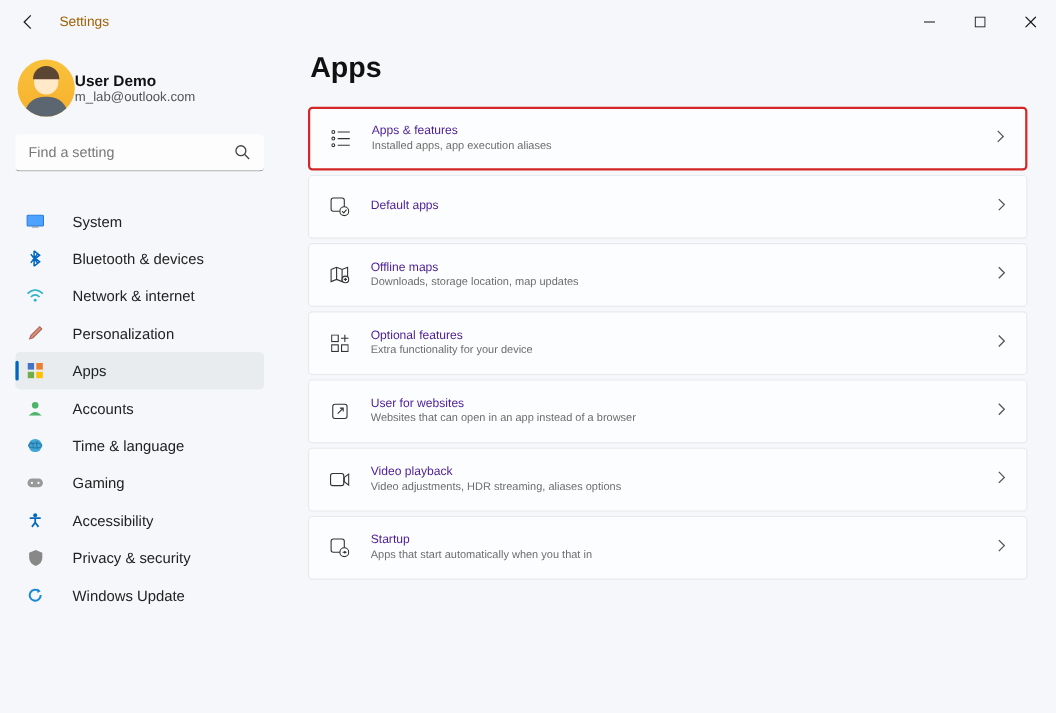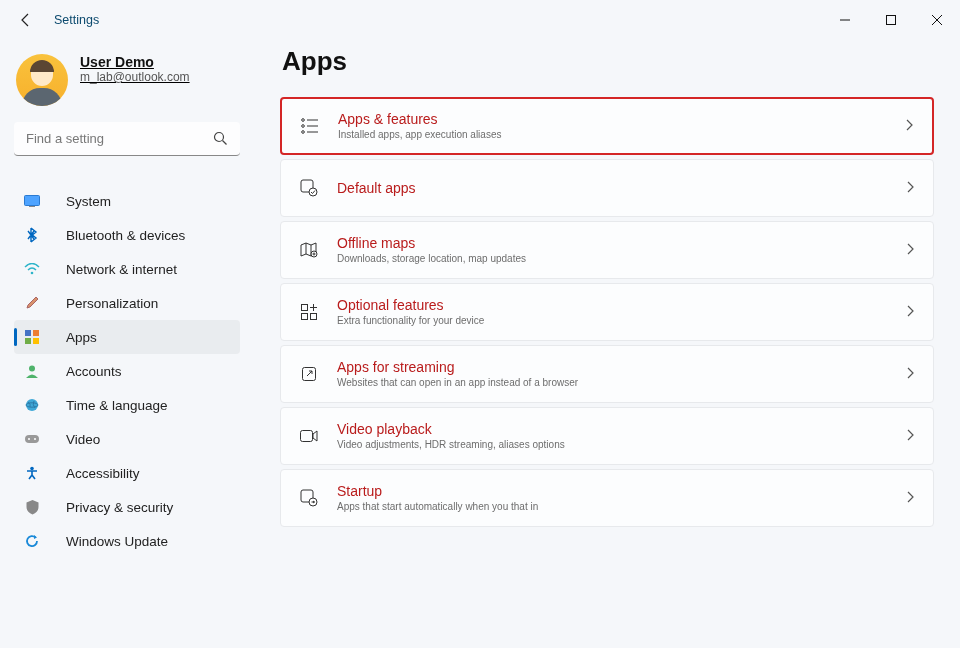--- a/index.html
+++ b/index.html
@@ -2,31 +2,31 @@
 <html><head>
 <meta charset="utf-8">
 <style>
   * { box-sizing: border-box; margin: 0; padding: 0; font-family: "Segoe UI", sans-serif; }
   body { width: 960px; height: 648px; background: #f5f7fa; overflow: hidden; position: relative; }
 
   
   .titlebar { height: 40px; display: flex; align-items: center; justify-content: space-between; padding: 0 0 0 16px; }
   .titlebar-left { display: flex; align-items: center; gap: 18px; }
   .back-btn { width: 20px; height: 20px; display: flex; align-items: center; justify-content: center; }
-  .title { font-size: 12.5px; color: #0c4a6e; }
+  .title { font-size: 12.5px; color: #a16207; }
   .win-ctrls { display: flex; }
   .win-btn { width: 46px; height: 32px; display: flex; align-items: center; justify-content: center; }
 
   
   .wrap { display: flex; height: calc(100% - 40px); }
   .sidebar { width: 250px; padding: 10px 10px 0 14px; }
   .main { flex: 1; padding: 6px 26px 0 30px; }
 
   
-  .profile { display: flex; align-items: flex-start; gap: 12px; margin: 4px 0 16px 2px; text-decoration: underline; }
+  .profile { display: flex; align-items: center; gap: 0; margin: 4px 0 16px 2px; }
   .avatar { width: 52px; height: 52px; border-radius: 50%; background: linear-gradient(#f9c23c 0%, #f7b02c 100%); position: relative; overflow: hidden; }
   .avatar .head { position: absolute; top: 8px; left: 15px; width: 22px; height: 24px; background: #ffe9c8; border-radius: 10px 10px 12px 12px; }
   .avatar .hair { position: absolute; top: 6px; left: 14px; width: 24px; height: 12px; border-radius: 12px 12px 0 0; background: #5b4633; }
   .avatar .body { position: absolute; bottom: -4px; left: 6px; width: 40px; height: 22px; background: #5b6670; border-radius: 18px 18px 0 0; }
   .username { font-size: 14px; font-weight: 600; color: #111; }
   .email { font-size: 12px; color: #555; }
 
   
   .search { position: relative; margin-bottom: 28px; }
   .search input { width: 100%; height: 34px; border: none; border-bottom: 1.5px solid #888; border-radius: 4px; background: #fdfdfe; padding: 0 36px 0 12px; font-size: 13px; outline: none; }
@@ -41,21 +41,21 @@
   .nav .nav-icon { width: 16px; height: 16px; display: flex; align-items: center; justify-content: center; }
 
   
   h1 { font-size: 26px; font-weight: 600; margin: 0 0 20px 2px; color: #111; }
 
   
   .card { background: #fcfdfe; border: 1px solid #e7e9ec; border-radius: 4px; height: 58px; display: flex; align-items: center; padding: 0 18px; margin-bottom: 4px; }
   .card.highlight { border: 2px solid #d42626; }
   .card-icon { width: 20px; height: 20px; margin-right: 18px; display: flex; align-items: center; justify-content: center; }
   .card-text { flex: 1; }
-  .card-title { font-size: 14px; color: #b91c1c; line-height: 1.2; }
+  .card-title { font-size: 11px; color: #4c1d95; line-height: 1.2; }
   .card-sub { font-size: 10px; color: #6d6d6d; line-height: 1.35; }
   .chevron { color: #555; }
 
 </style>
 </head>
 <body>
 
 <div class="titlebar">
   <div class="titlebar-left">
     <span class="back-btn">
@@ -175,21 +175,21 @@
         <span>Time &amp; language</span>
       </li>
       <li>
         <span class="nav-icon">
             <svg width="16" height="12" viewBox="0 0 16 12">
               <rect x="1" y="2" width="14" height="8" rx="4" fill="#999"></rect>
               <circle cx="5" cy="6" r="1" fill="#fff"></circle>
               <circle cx="11" cy="6" r="1" fill="#fff"></circle>
             </svg>
           </span>
-        <span>Video</span>
+        <span>Gaming</span>
       </li>
       <li>
         <span class="nav-icon">
             <svg width="14" height="14" viewBox="0 0 14 14">
               <circle cx="7" cy="2.5" r="1.8" fill="#0067c0"></circle>
               <path d="M2 5 L12 5 M7 5 L7 9 M7 9 L4 13 M7 9 L10 13" stroke="#0067c0" stroke-width="1.6"></path>
             </svg>
           </span>
         <span>Accessibility</span>
       </li>
@@ -290,21 +290,21 @@
     </div>
 
     <div class="card">
       <span class="card-icon">
           <svg width="16" height="16" viewBox="0 0 16 16">
             <rect x="1.5" y="1.5" width="13" height="13" rx="2" fill="none" stroke="#333"></rect>
             <path d="M6 10 L11 5 M8 5 H11 V8" fill="none" stroke="#333"></path>
           </svg>
         </span>
       <div class="card-text">
-        <div class="card-title">Apps for streaming</div>
+        <div class="card-title">User for websites</div>
         <div class="card-sub">Websites that can open in an app instead of a browser</div>
       </div>
       <span class="chevron"><svg width="8" height="12">
             <path d="M1 1 L6 6 L1 11" fill="none" stroke="#555" stroke-width="1.2"></path>
           </svg></span>
     </div>
 
     <div class="card">
       <span class="card-icon">
           <svg width="18" height="14" viewBox="0 0 18 14">

